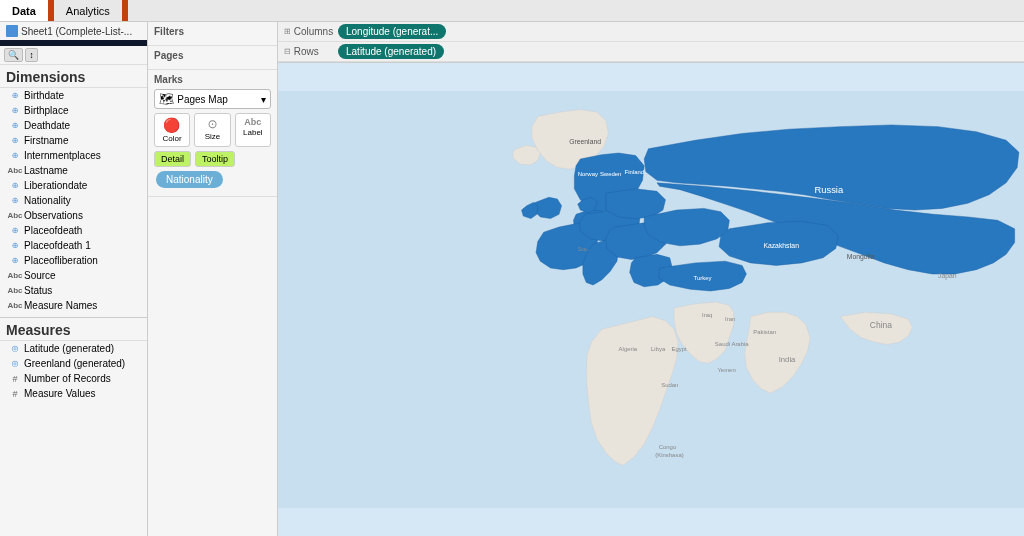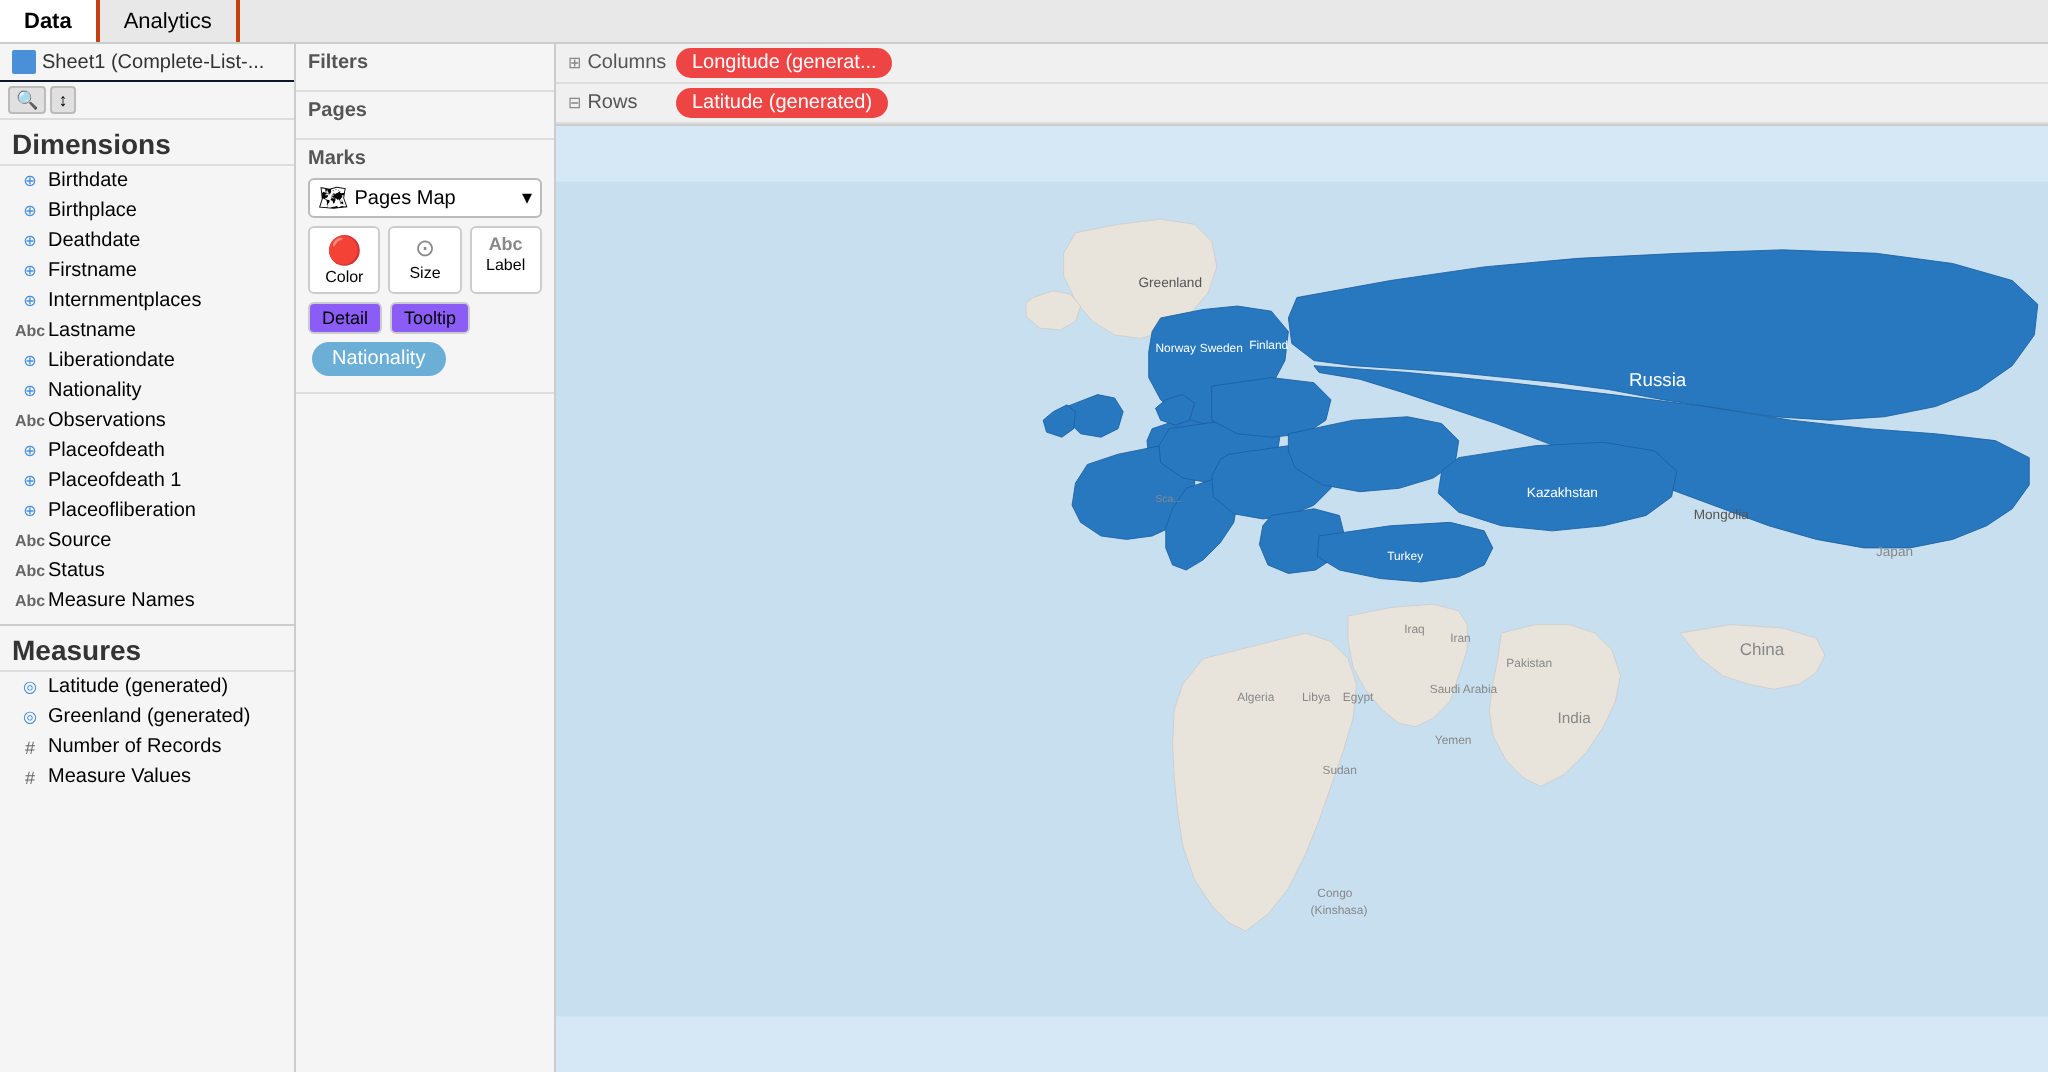--- a/index.html
+++ b/index.html
@@ -1,53 +1,53 @@
 <!DOCTYPE html>
 <html><head>
   <meta charset="utf-8">
   <style>
     * { margin: 0; padding: 0; box-sizing: border-box; }
     body { font-family: -apple-system, BlinkMacSystemFont, 'Segoe UI', Arial, sans-serif; font-size: 11px; background: #f0f0f0; width: 1024px; height: 536px; overflow: hidden; display: flex; flex-direction: column; }
 
     
     .top-nav { display: flex; background: #e8e8e8; border-bottom: 1px solid #ccc; height: 22px; align-items: center; }
-    .top-nav-tab { padding: 8px 12px; font-size: 11px; cursor: pointer; height: 100%; display: flex; align-items: center; border-right: 2px solid #c2410c; }
+    .top-nav-tab { padding: 8px 12px; font-size: 11px; cursor: pointer; height: 100%; display: flex; align-items: center; border-right: 6px solid #c2410c; }
     .top-nav-tab.active { background: #fff; font-weight: bold; }
 
     
     .main-layout { display: flex; flex: 1; overflow: hidden; }
 
     
     .left-sidebar { width: 148px; background: #f5f5f5; border-right: 1px solid #ccc; display: flex; flex-direction: column; overflow: hidden; }
-    .sheet-name { padding: 3px 6px; font-size: 10px; color: #333; border-bottom: 1px solid #0f172a; display: flex; align-items: center; gap: 3px; }
+    .sheet-name { padding: 3px 6px; font-size: 10px; color: #333; border-bottom: 6px solid #0f172a; display: flex; align-items: center; gap: 3px; }
     .sheet-icon { width: 12px; height: 12px; background: #4a90d9; display: inline-block; border-radius: 1px; }
     .section-title { padding: 4px 6px 2px 6px; font-size: 14px; font-weight: bold; color: #333; border-bottom: 1px solid #ddd; }
     .dim-item { padding: 2px 6px 2px 10px; font-size: 10px; display: flex; align-items: center; gap: 4px; cursor: pointer; }
     .dim-icon { width: 10px; height: 10px; display: flex; align-items: center; justify-content: center; flex-shrink: 0; }
     .icon-abc { font-size: 8px; color: #666; font-weight: bold; }
     .icon-hash { font-size: 9px; color: #666; }
     .measures-section { border-top: 1px solid #ccc; margin-top: 4px; }
     .sidebar-tools { display: flex; padding: 2px 4px; gap: 2px; align-items: center; border-bottom: 1px solid #ddd; }
     .tool-btn { font-size: 9px; padding: 1px 3px; background: #e0e0e0; border: 1px solid #bbb; border-radius: 2px; cursor: pointer; }
 
     
     .middle-panel { width: 130px; background: #f5f5f5; border-right: 1px solid #ccc; display: flex; flex-direction: column; overflow: hidden; }
     .panel-section { padding: 4px 6px; border-bottom: 1px solid #ddd; }
     .panel-section-title { font-size: 10px; font-weight: 600; color: #555; margin-bottom: 4px; }
-    .pill { background: #ef4444; color: white; border-radius: 10px; padding: 2px 8px; font-size: 10px; margin: 2px 0; display: inline-block; white-space: nowrap; }
+    .pill { background: #0f766e; color: white; border-radius: 10px; padding: 2px 8px; font-size: 10px; margin: 2px 0; display: inline-block; white-space: nowrap; }
     .marks-dropdown { display: flex; align-items: center; background: white; border: 1px solid #bbb; border-radius: 3px; padding: 2px 4px; font-size: 10px; cursor: pointer; gap: 3px; margin: 2px 0; }
     .map-icon { font-size: 12px; }
     .marks-buttons { display: flex; gap: 4px; margin: 4px 0; }
     .mark-btn { display: flex; flex-direction: column; align-items: center; font-size: 8px; background: white; border: 1px solid #ccc; border-radius: 3px; padding: 3px 6px; cursor: pointer; width: 38px; }
     .mark-btn-icon { font-size: 14px; margin-bottom: 1px; }
     .mark-btn.color .mark-btn-icon { color: #e86c5a; }
     .mark-btn.size .mark-btn-icon { color: #888; }
     .mark-btn.label .mark-btn-icon { color: #888; font-size: 10px; }
     .detail-tooltip { display: flex; gap: 4px; }
-    .detail-btn { font-size: 9px; background: #8b5cf6; border: 1px solid #ccc; border-radius: 3px; padding: 2px 6px; cursor: pointer; }
+    .detail-btn { font-size: 9px; background: #bef264; border: 1px solid #ccc; border-radius: 3px; padding: 2px 6px; cursor: pointer; }
     .nationality-btn { background: #6baed6; color: white; border: none; border-radius: 10px; padding: 3px 10px; font-size: 10px; cursor: pointer; margin: 4px 2px; display: block; }
 
     
     .columns-rows { background: #f0f0f0; border-bottom: 1px solid #ccc; }
     .rc-row { display: flex; align-items: center; height: 20px; border-bottom: 1px solid #ddd; }
     .rc-label { width: 60px; font-size: 10px; color: #555; padding-left: 6px; display: flex; align-items: center; gap: 3px; }
     .rc-icon { font-size: 8px; color: #888; }
 
     
     .map-area { flex: 1; position: relative; overflow: hidden; background: #d6e8f5; text-decoration: underline; }

